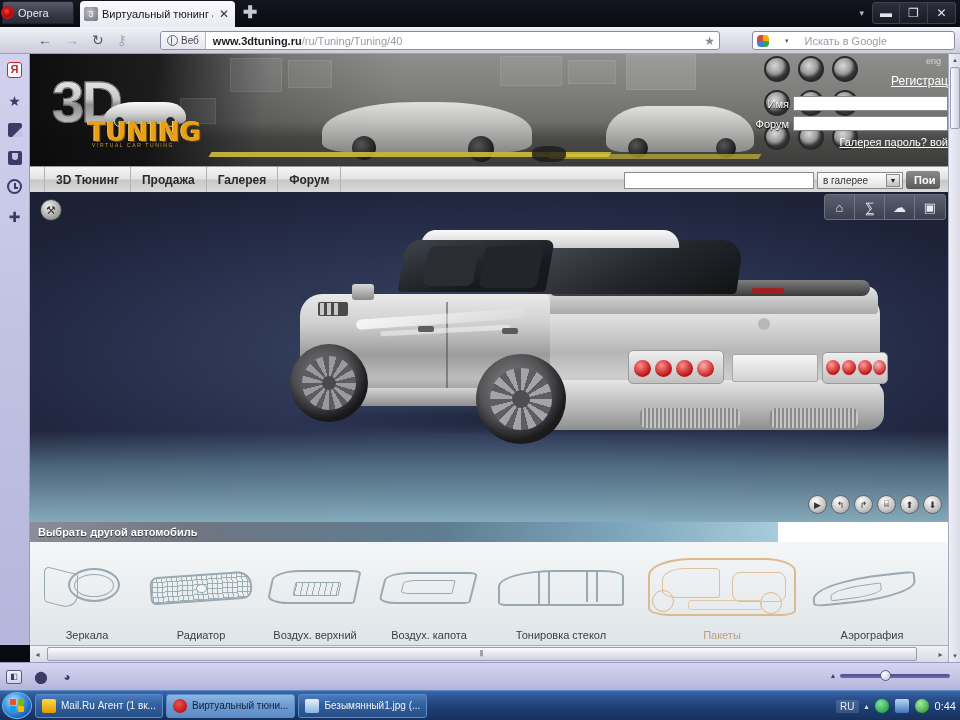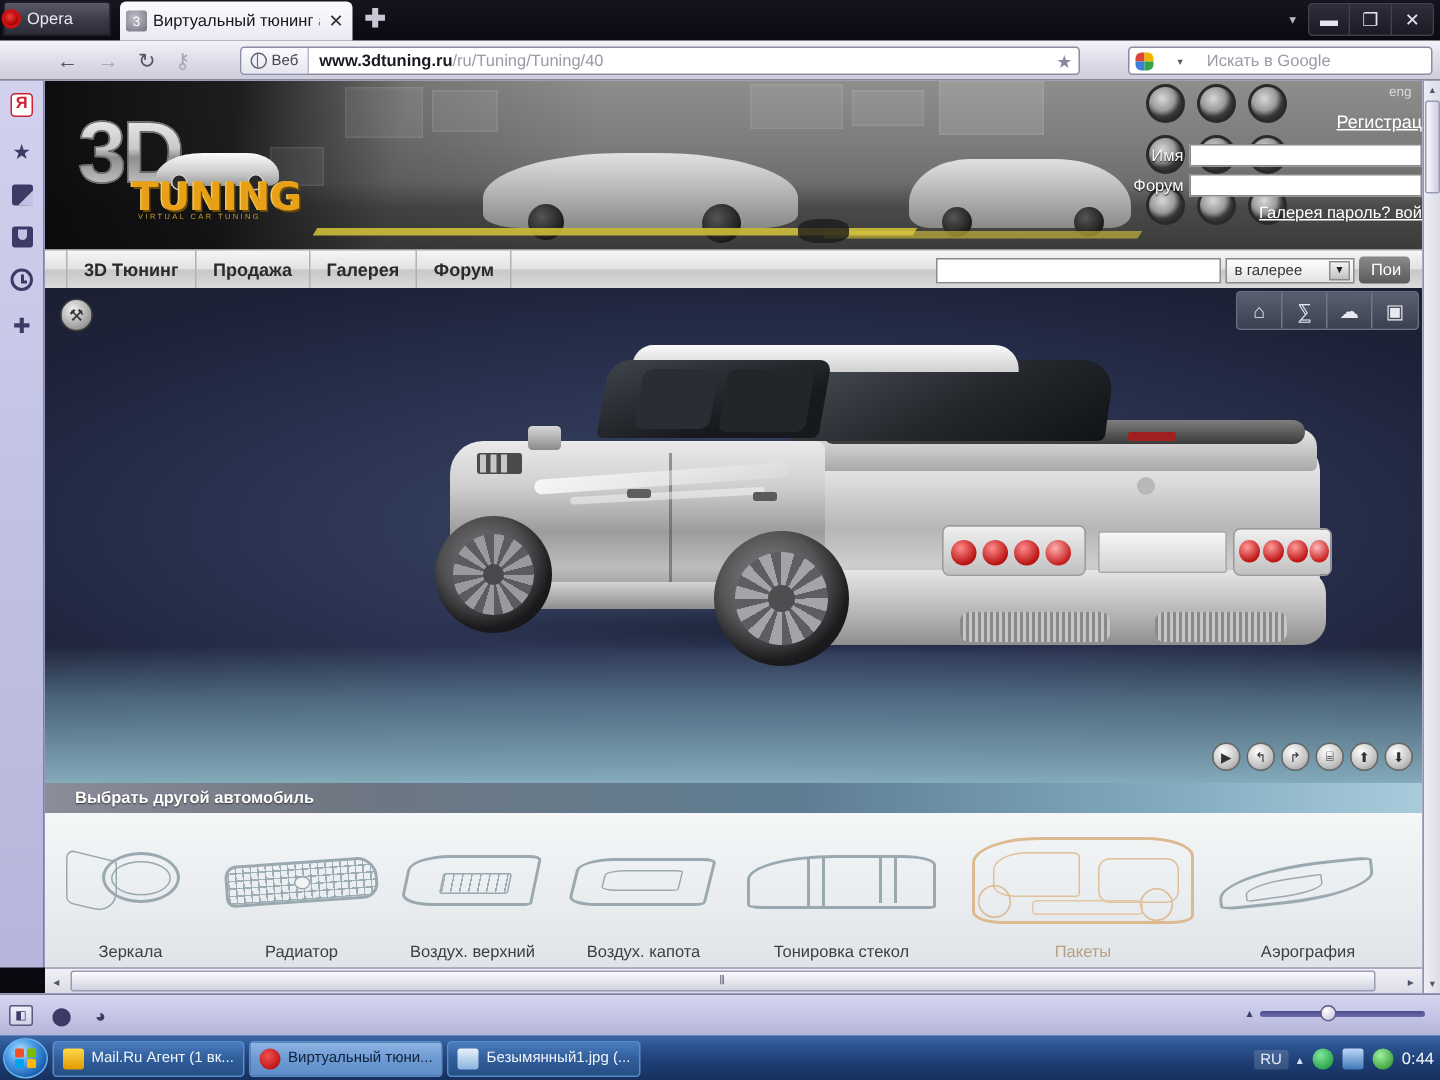--- a/index.html
+++ b/index.html
@@ -209,21 +209,21 @@
     width: 86px; height: 17px; background: linear-gradient(180deg,#fff,#e2e2e2);
     border: 1px solid #8a8a8a; font-size: 10px; color: #333;
     display: flex; align-items: center; justify-content: space-between; padding: 0 2px 0 5px;
   }
   #sel-caret {
     width: 14px; height: 13px; background: linear-gradient(180deg,#f4f4f4,#c0c0c0);
     border: 1px solid #8a8a8a; display: flex; align-items: center; justify-content: center; font-size: 7px; color: #222;
   }
   #site-search-btn {
     height: 18px; background: linear-gradient(180deg,#8a8a8a,#5a5a5a); color: #fff;
-    font-size: 11px; border-radius: 3px; padding: 0 8px; line-height: 18px; font-weight: normal;
+    font-size: 11px; border-radius: 3px; padding: 0 8px; line-height: 18px; font-weight: bold;
     overflow: hidden; width: 34px; text-align: right;
   }
 
   
   #viewer {
     position: relative; width: 918px; height: 330px;
     background:
       radial-gradient(ellipse 95% 80% at 50% 48%, #3a4a66 0%, #2a3250 38%, #1d2238 66%, #171b2c 100%);
     overflow: hidden;
   }
@@ -258,23 +258,23 @@
     border: 1px solid #666; display: flex; align-items: center; justify-content: center;
     font-size: 9px; color: #333;
   }
 
   
   #car { position: absolute; left: 230px; top: 10px; width: 640px; height: 260px; }
   .cp { position: absolute; }
 
   
   #select-bar {
-    position: relative; width: 918px; height: 20px;
+    position: relative; width: 748px; height: 20px;
     background: linear-gradient(90deg,#8c8c9a 0%, #6e7682 22%, #5e7d92 55%, #7fa8bd 80%, #a8ccdb 100%);
-    display: flex; align-items: center; padding-left: 20px;
+    display: flex; align-items: center; padding-left: 8px;
   }
   #select-bar-label { font-size: 11px; color: #fff; font-weight: bold; text-shadow: 0 1px 1px #333; }
 
   
   #catalog {
     position: relative; width: 918px; height: 107px;
     background: linear-gradient(180deg,#f4f6f7 0%, #e8ecef 60%, #dde3e7 100%);
     display: flex; align-items: flex-start; overflow: hidden;
   }
   .part { position: relative; width: 114px; height: 107px; flex: none; padding-top: 14px; }

